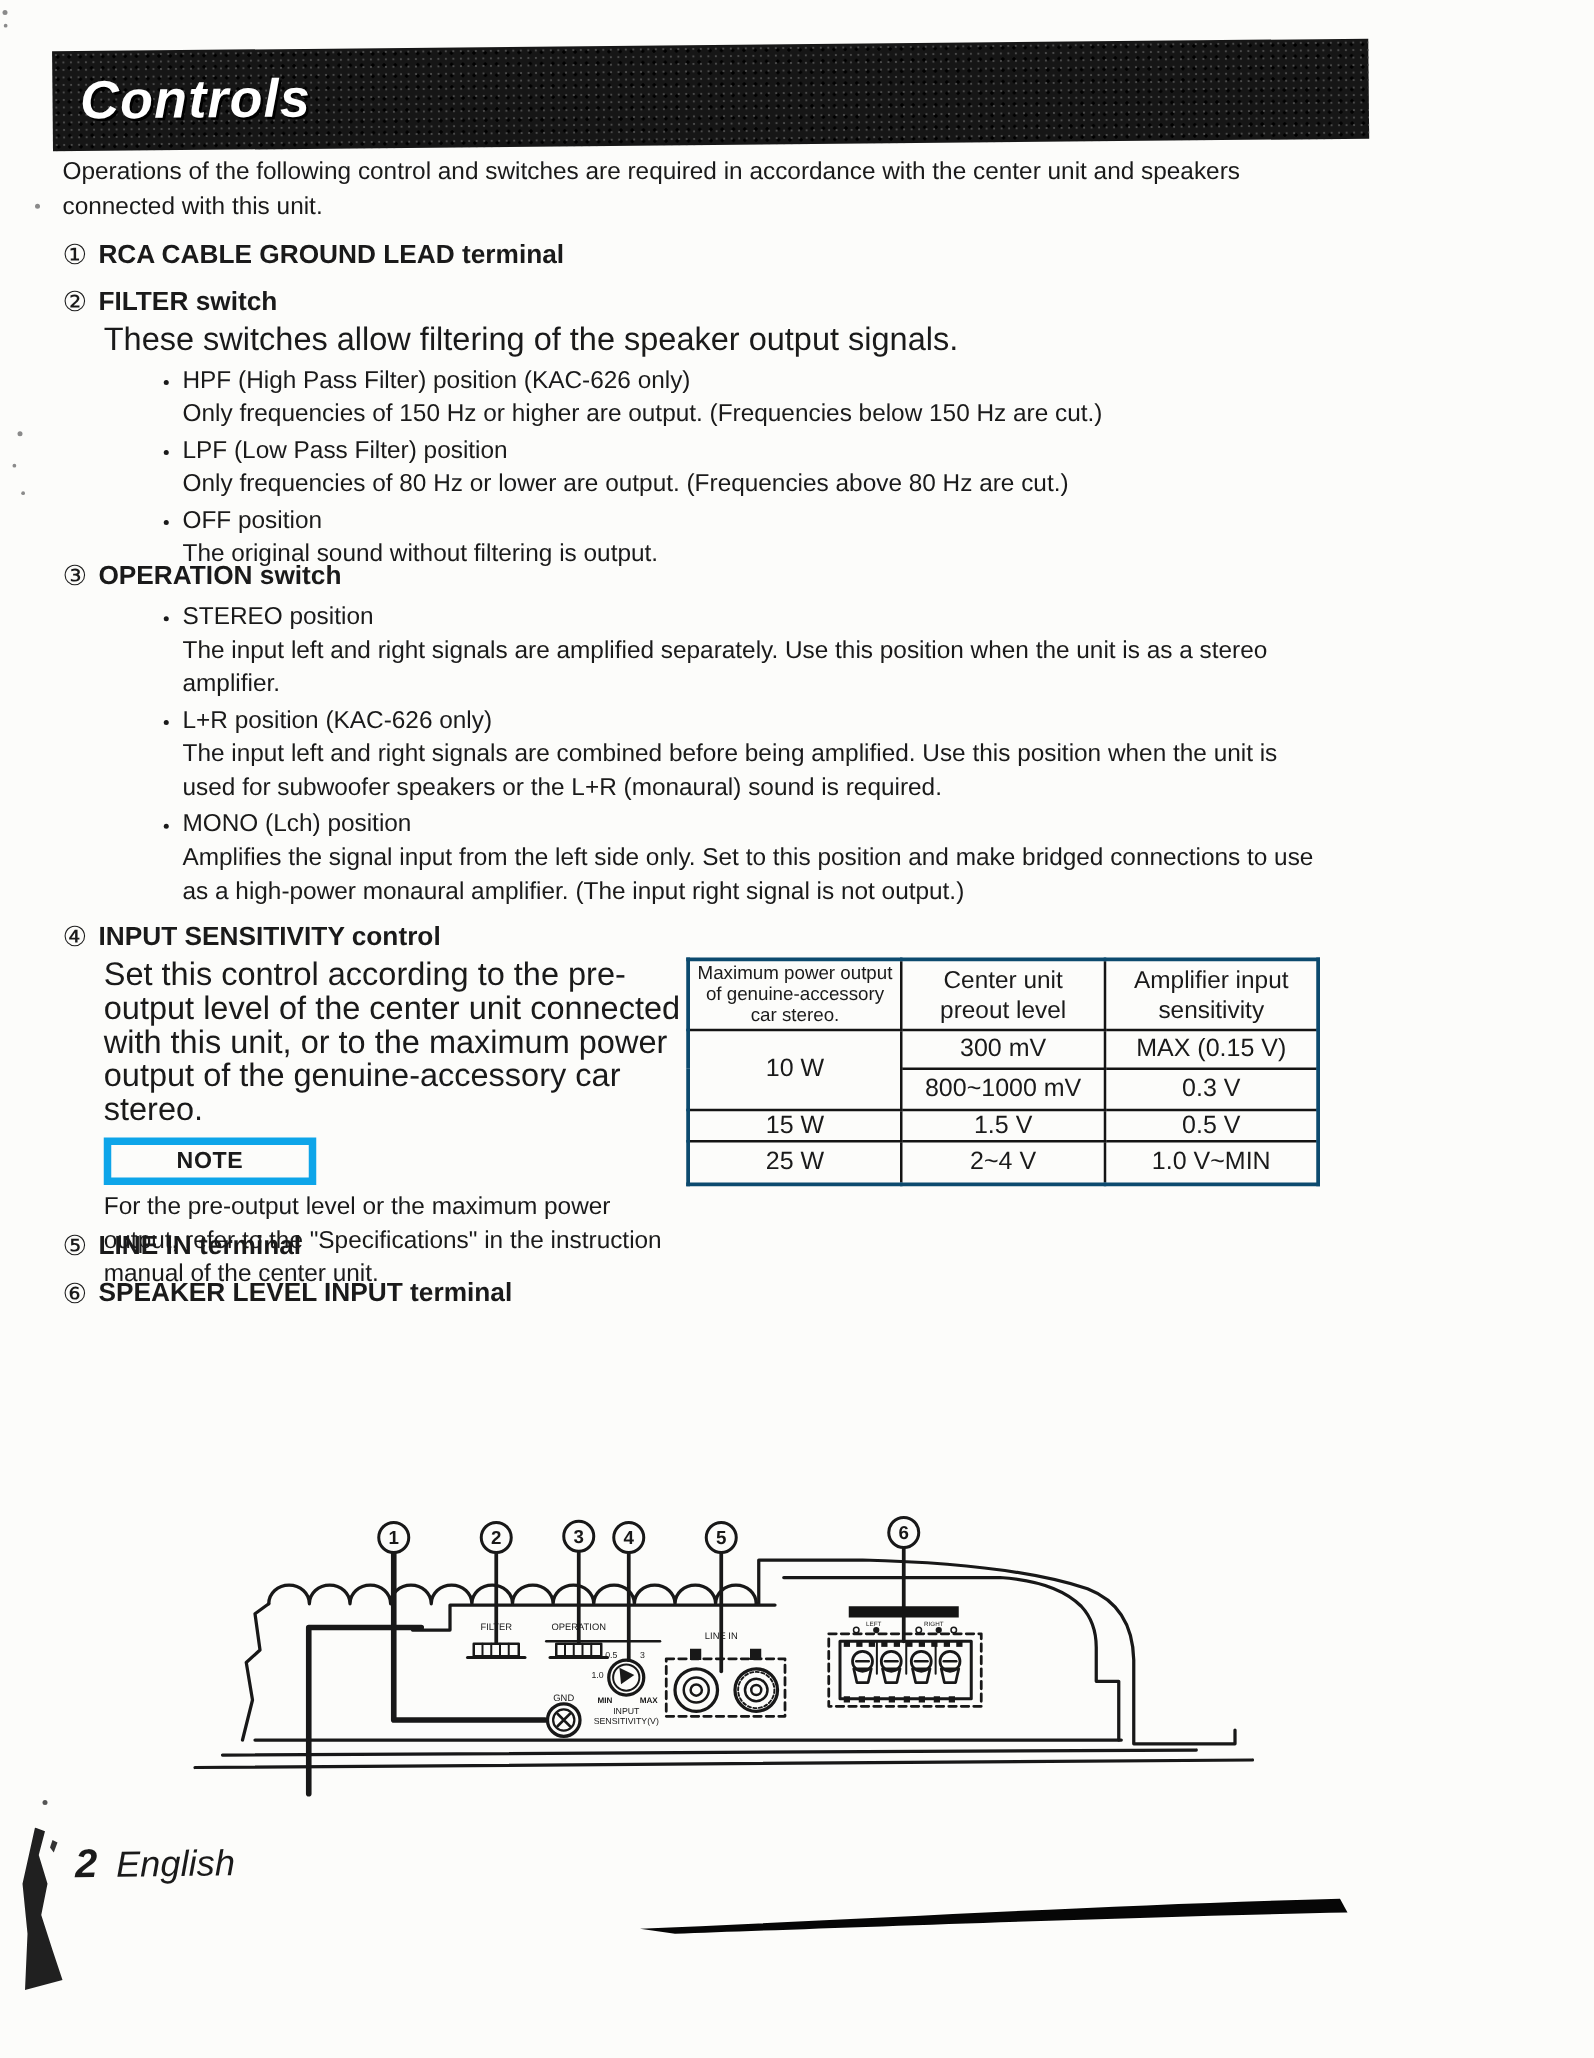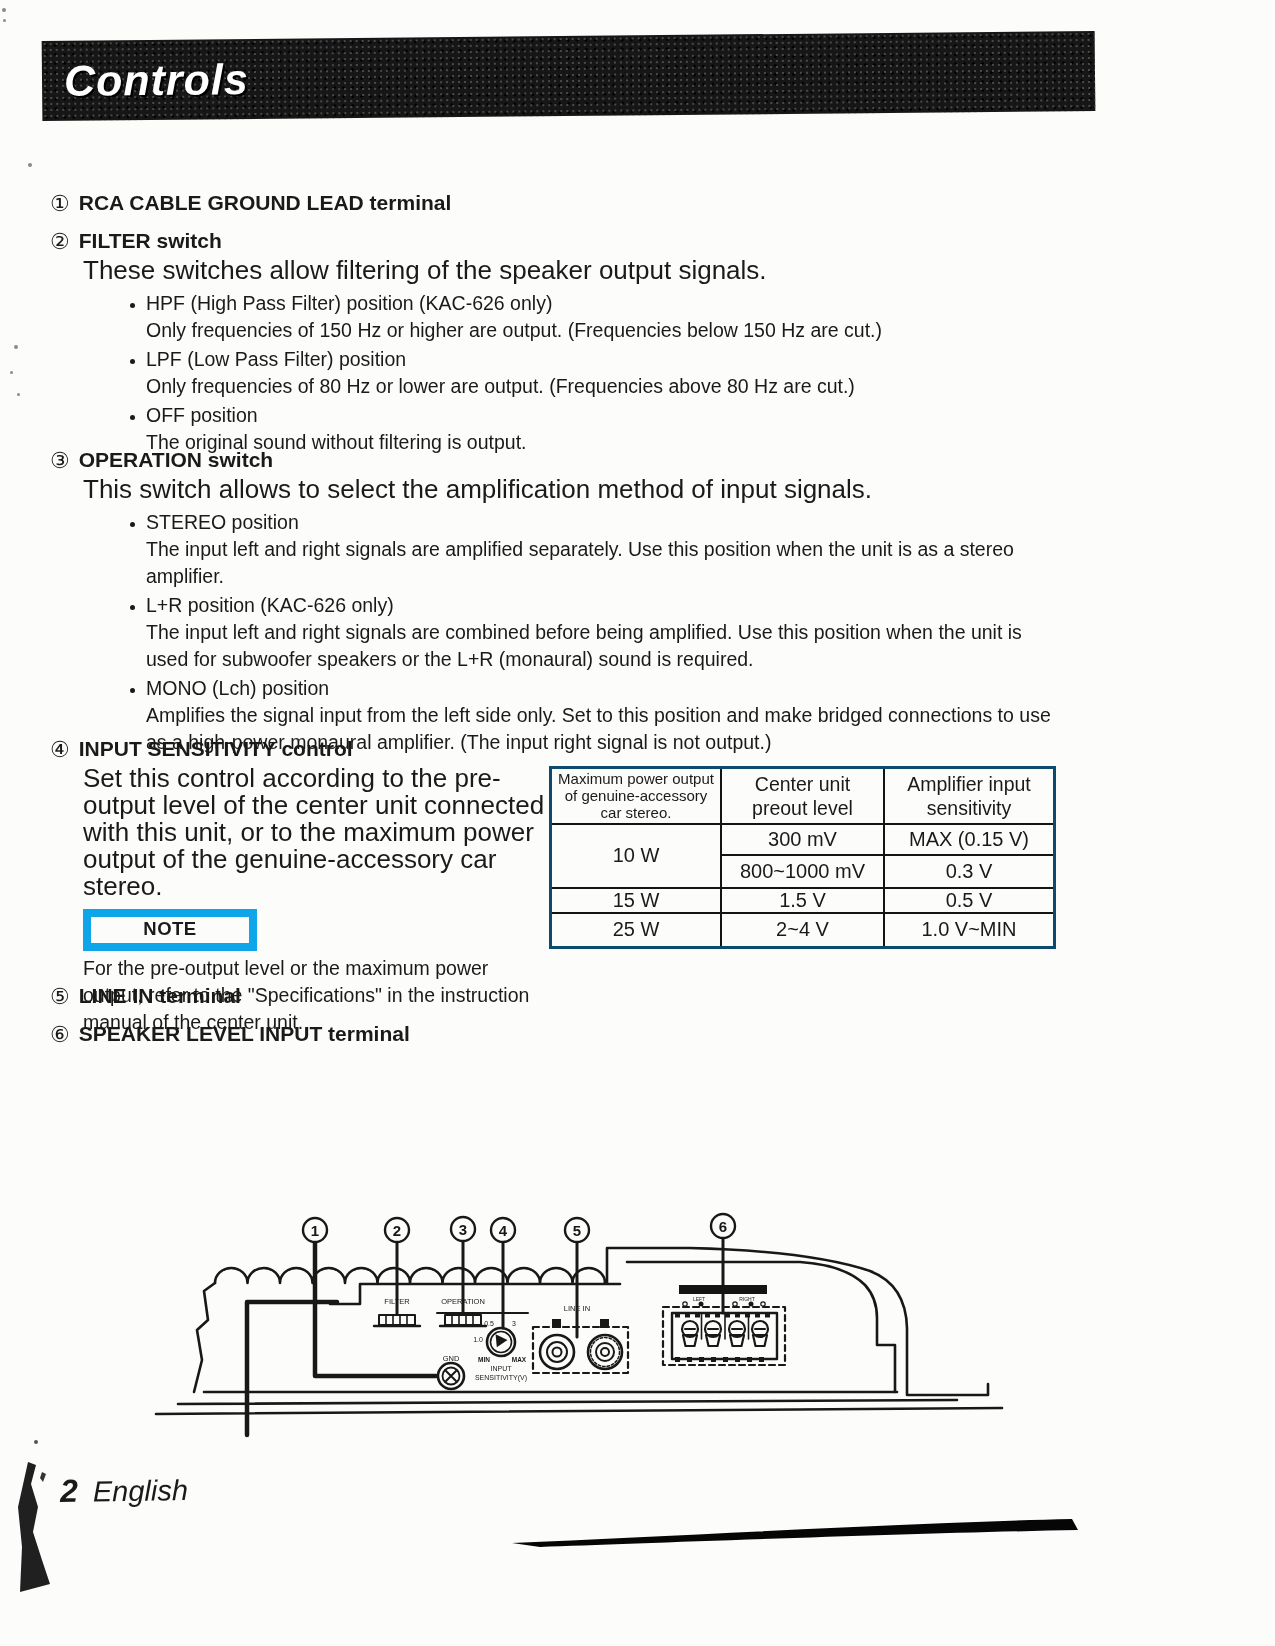--- a/index.html
+++ b/index.html
@@ -22,21 +22,21 @@
   .sec-head{display:flex;align-items:baseline;gap:9px;font-size:21px;font-weight:bold;line-height:26px}
   .sec-num{font-size:22px;font-weight:normal;position:relative;top:1px}
   .sec-intro{margin:3px 0 0 33px;font-size:26px;line-height:27px}
   ul.bullets{list-style:disc;margin:5px 0 0 0;padding-left:96px}
   ul.bullets li{margin-bottom:1px}
   .b-title{font-weight:normal;font-size:19.5px;line-height:28px}
   .b-body{font-size:19.5px;line-height:27px;max-width:950px}
 
   .col-left{width:500px}
   .col-left .sec-intro{width:462px}
-  .note-box{margin:9px 0 4px 33px;width:158px;border:8px solid #0ea5e9;
+  .note-box{margin:9px 0 4px 33px;width:158px;border:6px solid #0ea5e9;
     text-align:center;font-weight:bold;font-size:18.5px;padding:1px 0 3px;letter-spacing:.5px}
   .note-body{margin:4px 0 0 33px;width:462px;font-size:19.5px;line-height:27px}
 
   
   table.sens{position:absolute;left:549px;top:766px;border-collapse:collapse;
     border:3px solid #0c4a6e;background:#fcfcfa}
   table.sens td,table.sens th{border:2.5px solid #141414;text-align:center;
     vertical-align:middle;font-weight:normal;padding:0 4px}
   th.h1{width:160px;font-size:15px;line-height:17px}
   th.h2{width:153px;font-size:19.5px;line-height:24px}
@@ -67,20 +67,21 @@
   <div class="speck" style="left:28px;top:163px;width:4px;height:4px"></div>
   <div class="speck" style="left:14px;top:345px;width:4px;height:4px"></div>
   <div class="speck" style="left:10px;top:371px;width:3px;height:3px"></div>
   <div class="speck" style="left:17px;top:393px;width:3px;height:3px"></div>
   <div class="speck" style="left:34px;top:1440px;width:4px;height:4px;background:#555"></div>
 
   <div class="header-band">
     <div class="header-title">Controls</div>
   </div>
 
+  <div class="intro">Operations of the following control and switches are required in accordance with the center unit and speakers connected with this unit.</div>
 
   <div class="section" style="top:190px">
     <div class="sec-head">
       <span class="sec-num">①</span>
       <span>RCA CABLE GROUND LEAD terminal</span>
     </div>
   </div>
 
   <div class="section" style="top:228px">
     <div class="sec-head">
@@ -102,21 +103,20 @@
         <div class="b-body">The original sound without filtering is output.</div>
       </li>
     </ul>
   </div>
 
   <div class="section" style="top:447px">
     <div class="sec-head">
       <span class="sec-num">③</span>
       <span>OPERATION switch</span>
     </div>
-    <div class="sec-intro">This switch allows to select the amplification method of input signals.</div>
     <ul class="bullets">
       <li>
         <div class="b-title">STEREO position</div>
         <div class="b-body" style="max-width:905px">The input left and right signals are amplified separately. Use this position when the unit is as a stereo amplifier.</div>
       </li>
       <li>
         <div class="b-title">L+R position (KAC-626 only)</div>
         <div class="b-body">The input left and right signals are combined before being amplified. Use this position when the unit is used for subwoofer speakers or the L+R (monaural) sound is required.</div>
       </li>
       <li>

